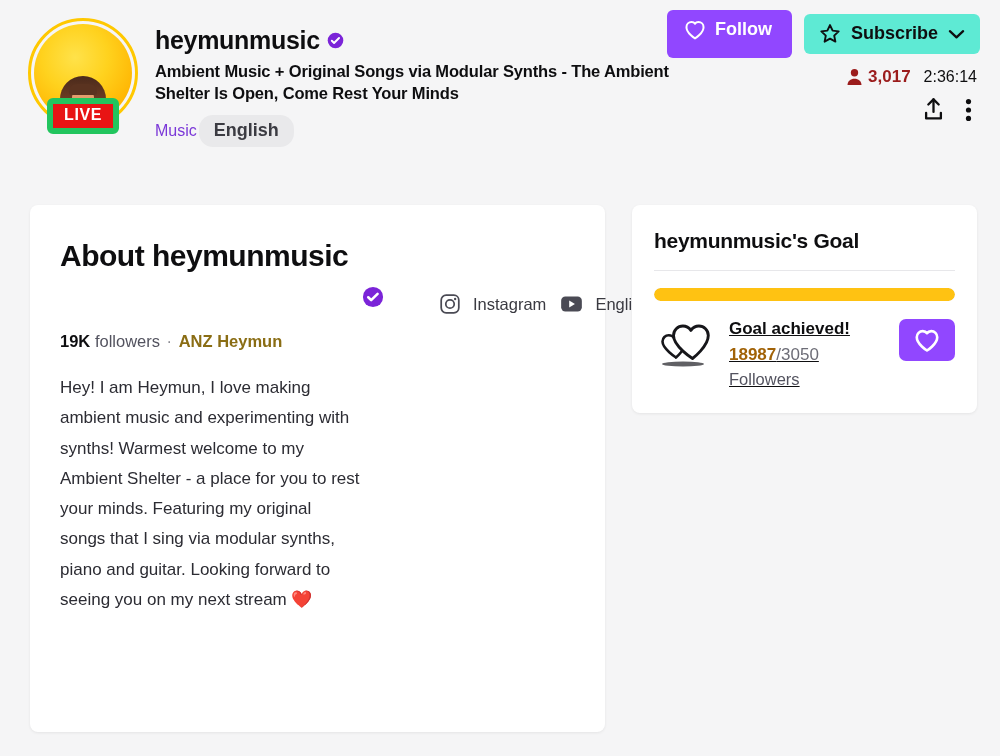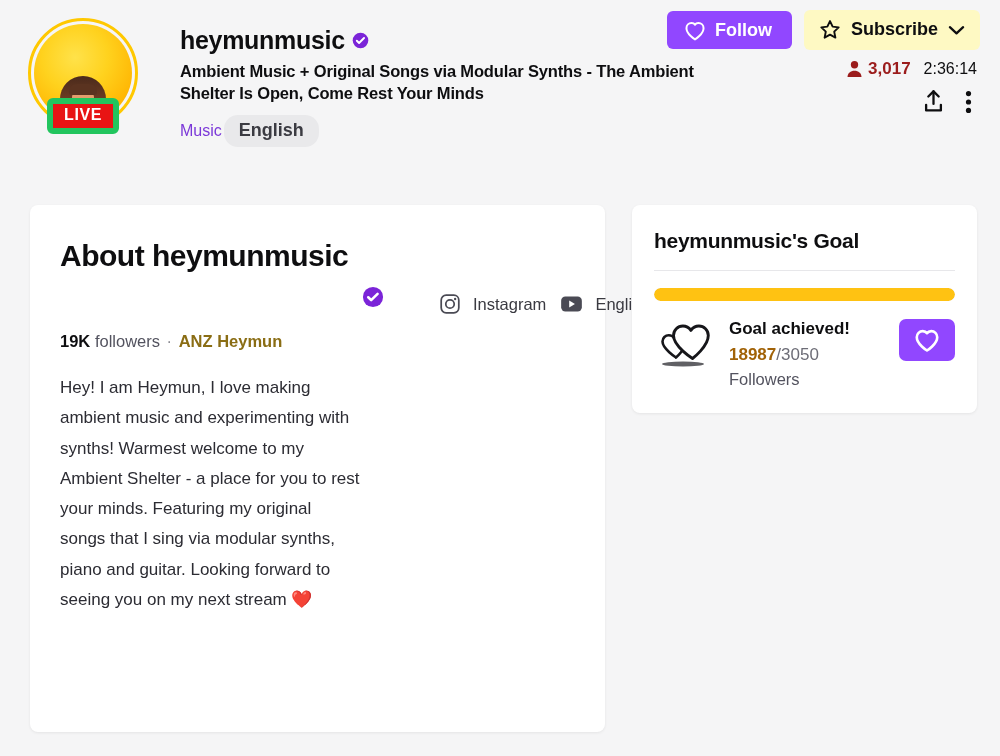--- a/index.html
+++ b/index.html
@@ -92,21 +92,21 @@
     font-weight: bold;
     letter-spacing: .6px;
     padding: 3px 11px 4px 11px;
     border-radius: 6px;
     line-height: 1.05;
     border: 6px solid #22c55e;
   }
 
   
   .meta {
-    margin-left: 42px;
+    margin-left: 17px;
     padding-top: 12px;
     flex: 1 1 auto;
     min-width: 0;
   }
   .name-row {
     display: flex;
     align-items: center;
     gap: 7px;
     margin-bottom: 6px;
   }
@@ -167,29 +167,29 @@
   .btn-follow {
     display: flex;
     align-items: flex-end;
     gap: 9px;
     background: #9147ff;
     color: #fff;
     border: none;
     border-radius: 6px;
     font-size: 18px;
     font-weight: bold;
-    padding: 9px 20px 8px 17px;
+    padding: 9px 20px 18px 17px;
     cursor: pointer;
     font-family: inherit;
   }
   .btn-subscribe {
     display: flex;
     align-items: center;
     gap: 10px;
-    background: #fef9c3;
+    background: #5eead4;
     color: #0e0e10;
     border: none;
     border-radius: 6px;
     font-size: 18px;
     font-weight: bold;
     padding: 9px 15px 10px 15px;
     cursor: pointer;
     font-family: inherit;
   }
   .stat-row {
@@ -320,21 +320,21 @@
     border-radius: 7px;
     background: #ffc212;
   }
   .goal-body {
     margin-top: 16px;
     display: flex;
     align-items: flex-start;
     gap: 13px;
   }
   .goal-hearts { flex: 0 0 62px; padding-top: 3px; }
-  .goal-text { flex: 1 1 auto; }
+  .goal-text { flex: 1 1 auto; text-decoration: underline; }
   .goal-achieved {
     font-size: 17px;
     font-weight: bold;
     color: #0e0e10;
     line-height: 1.45;
   }
   .goal-numbers {
     font-size: 17px;
     color: #6d6d77;
     line-height: 1.5;

